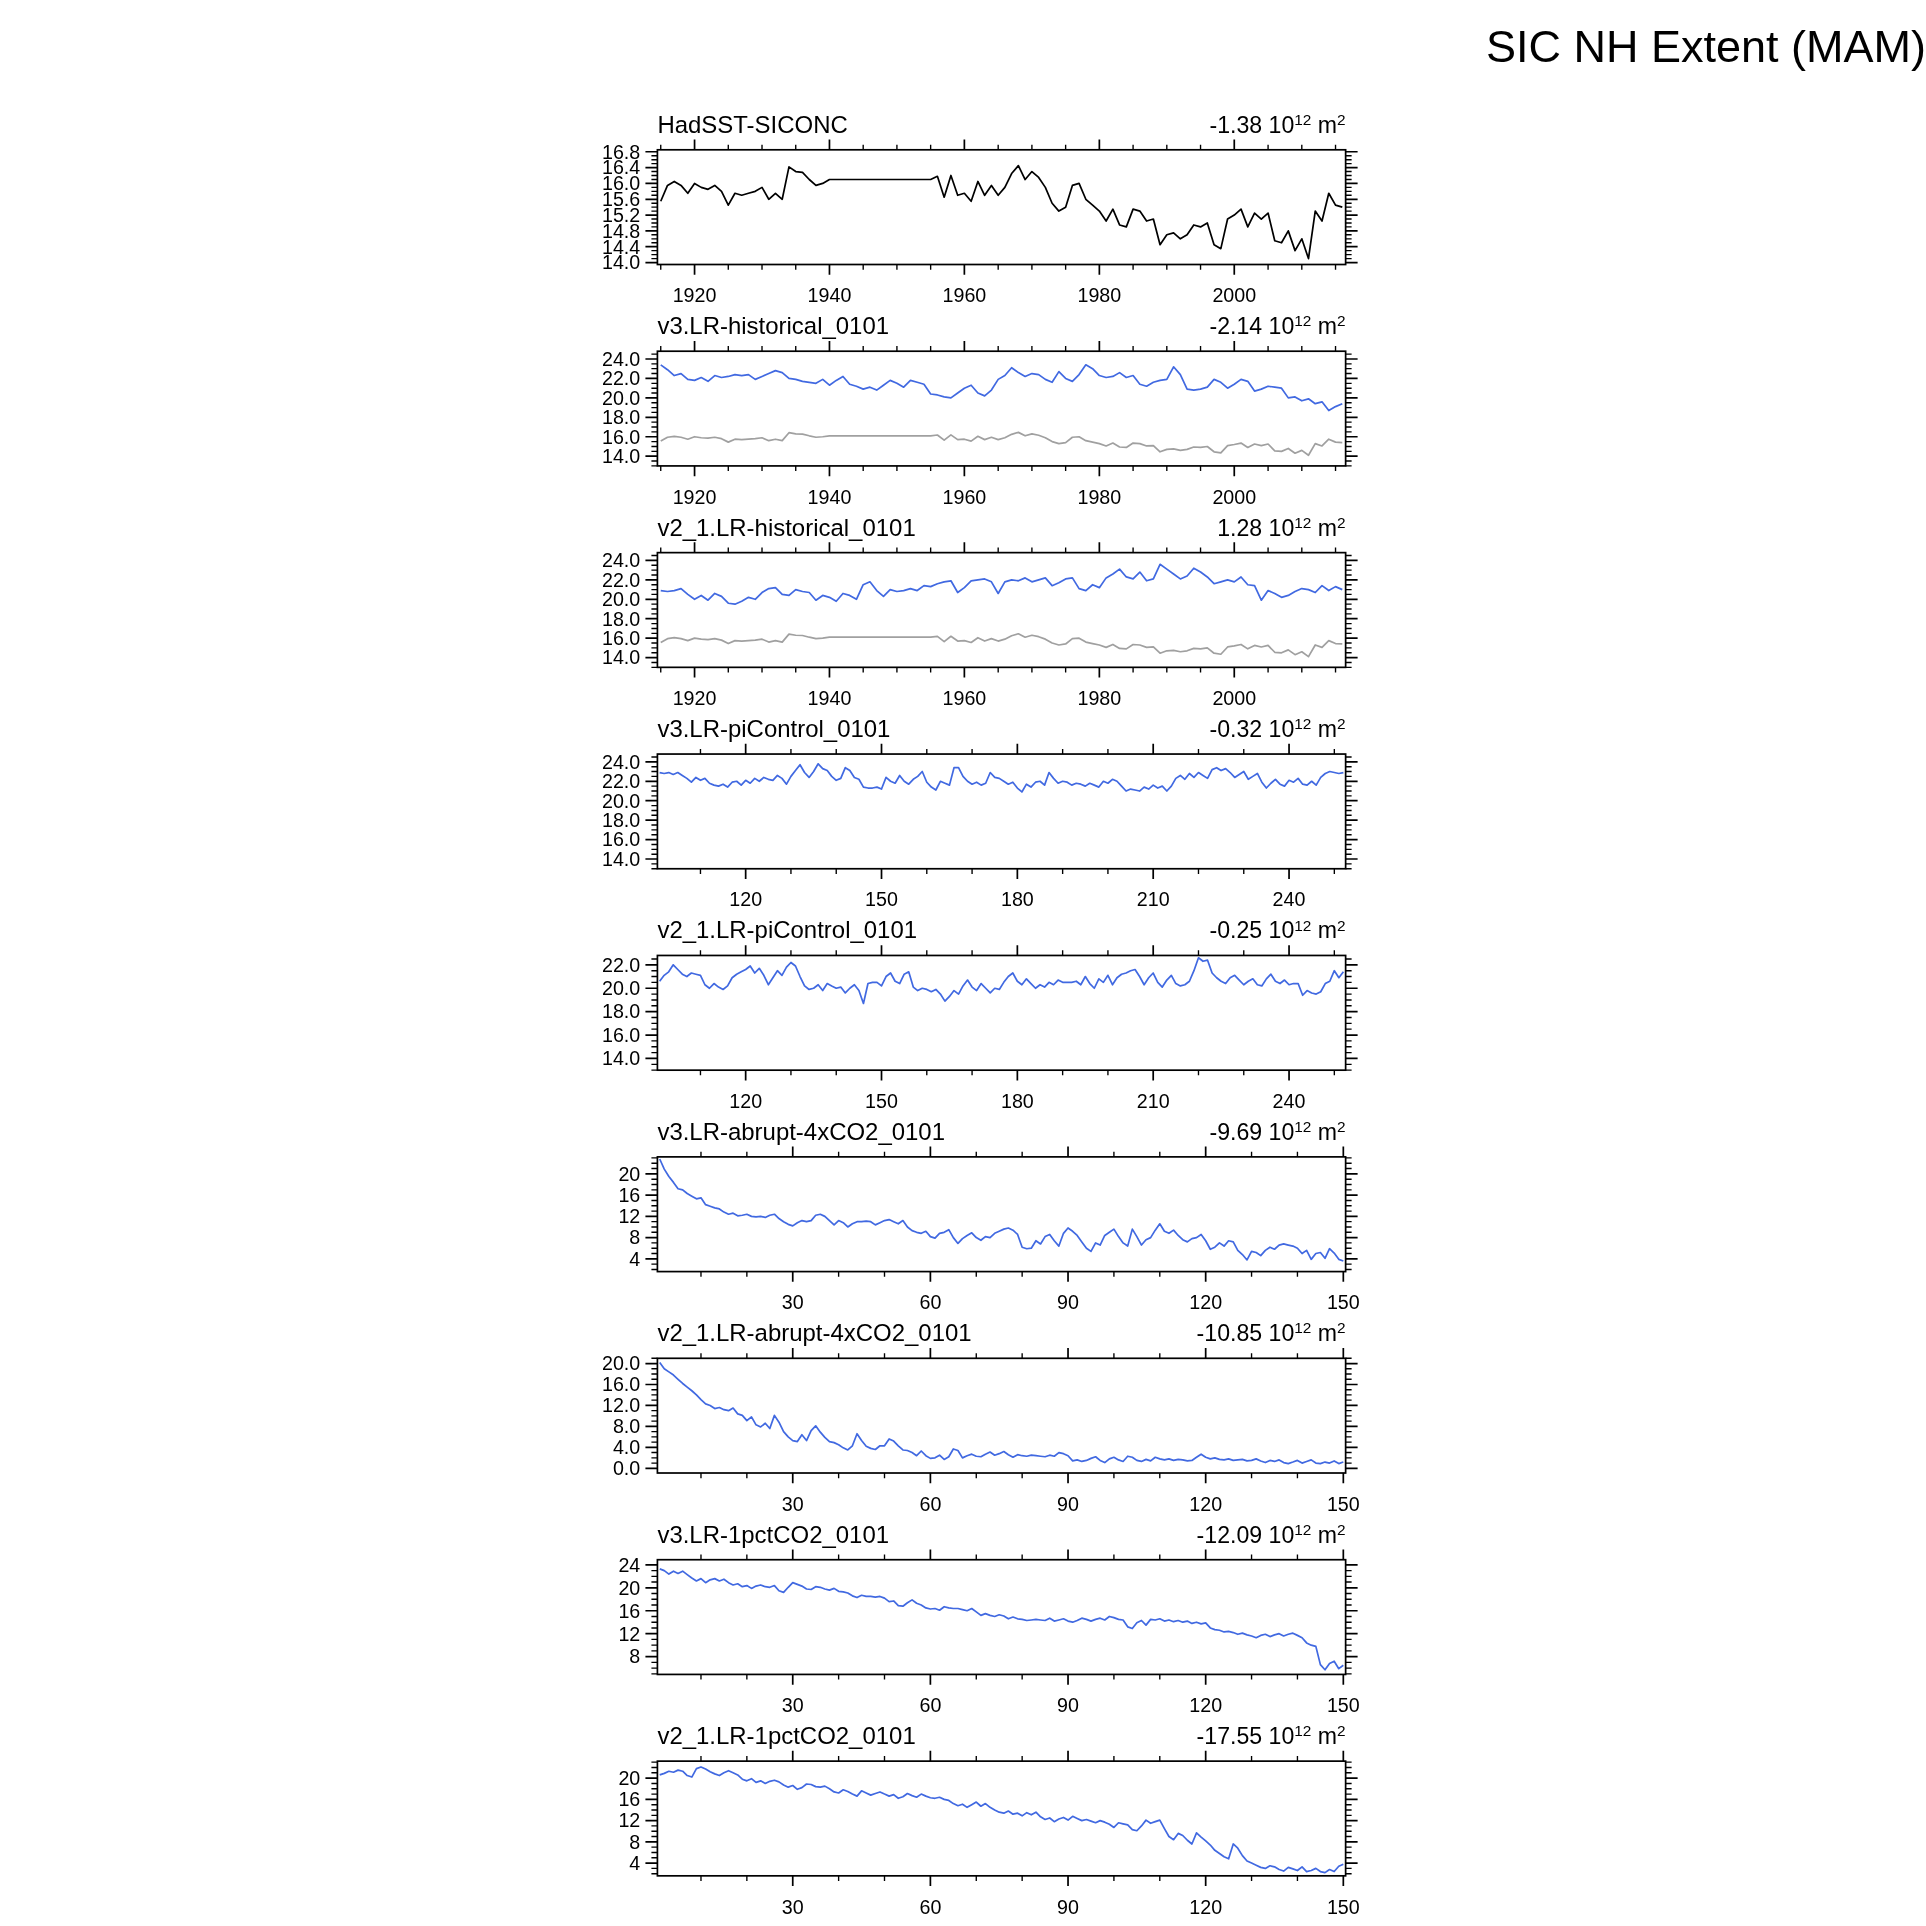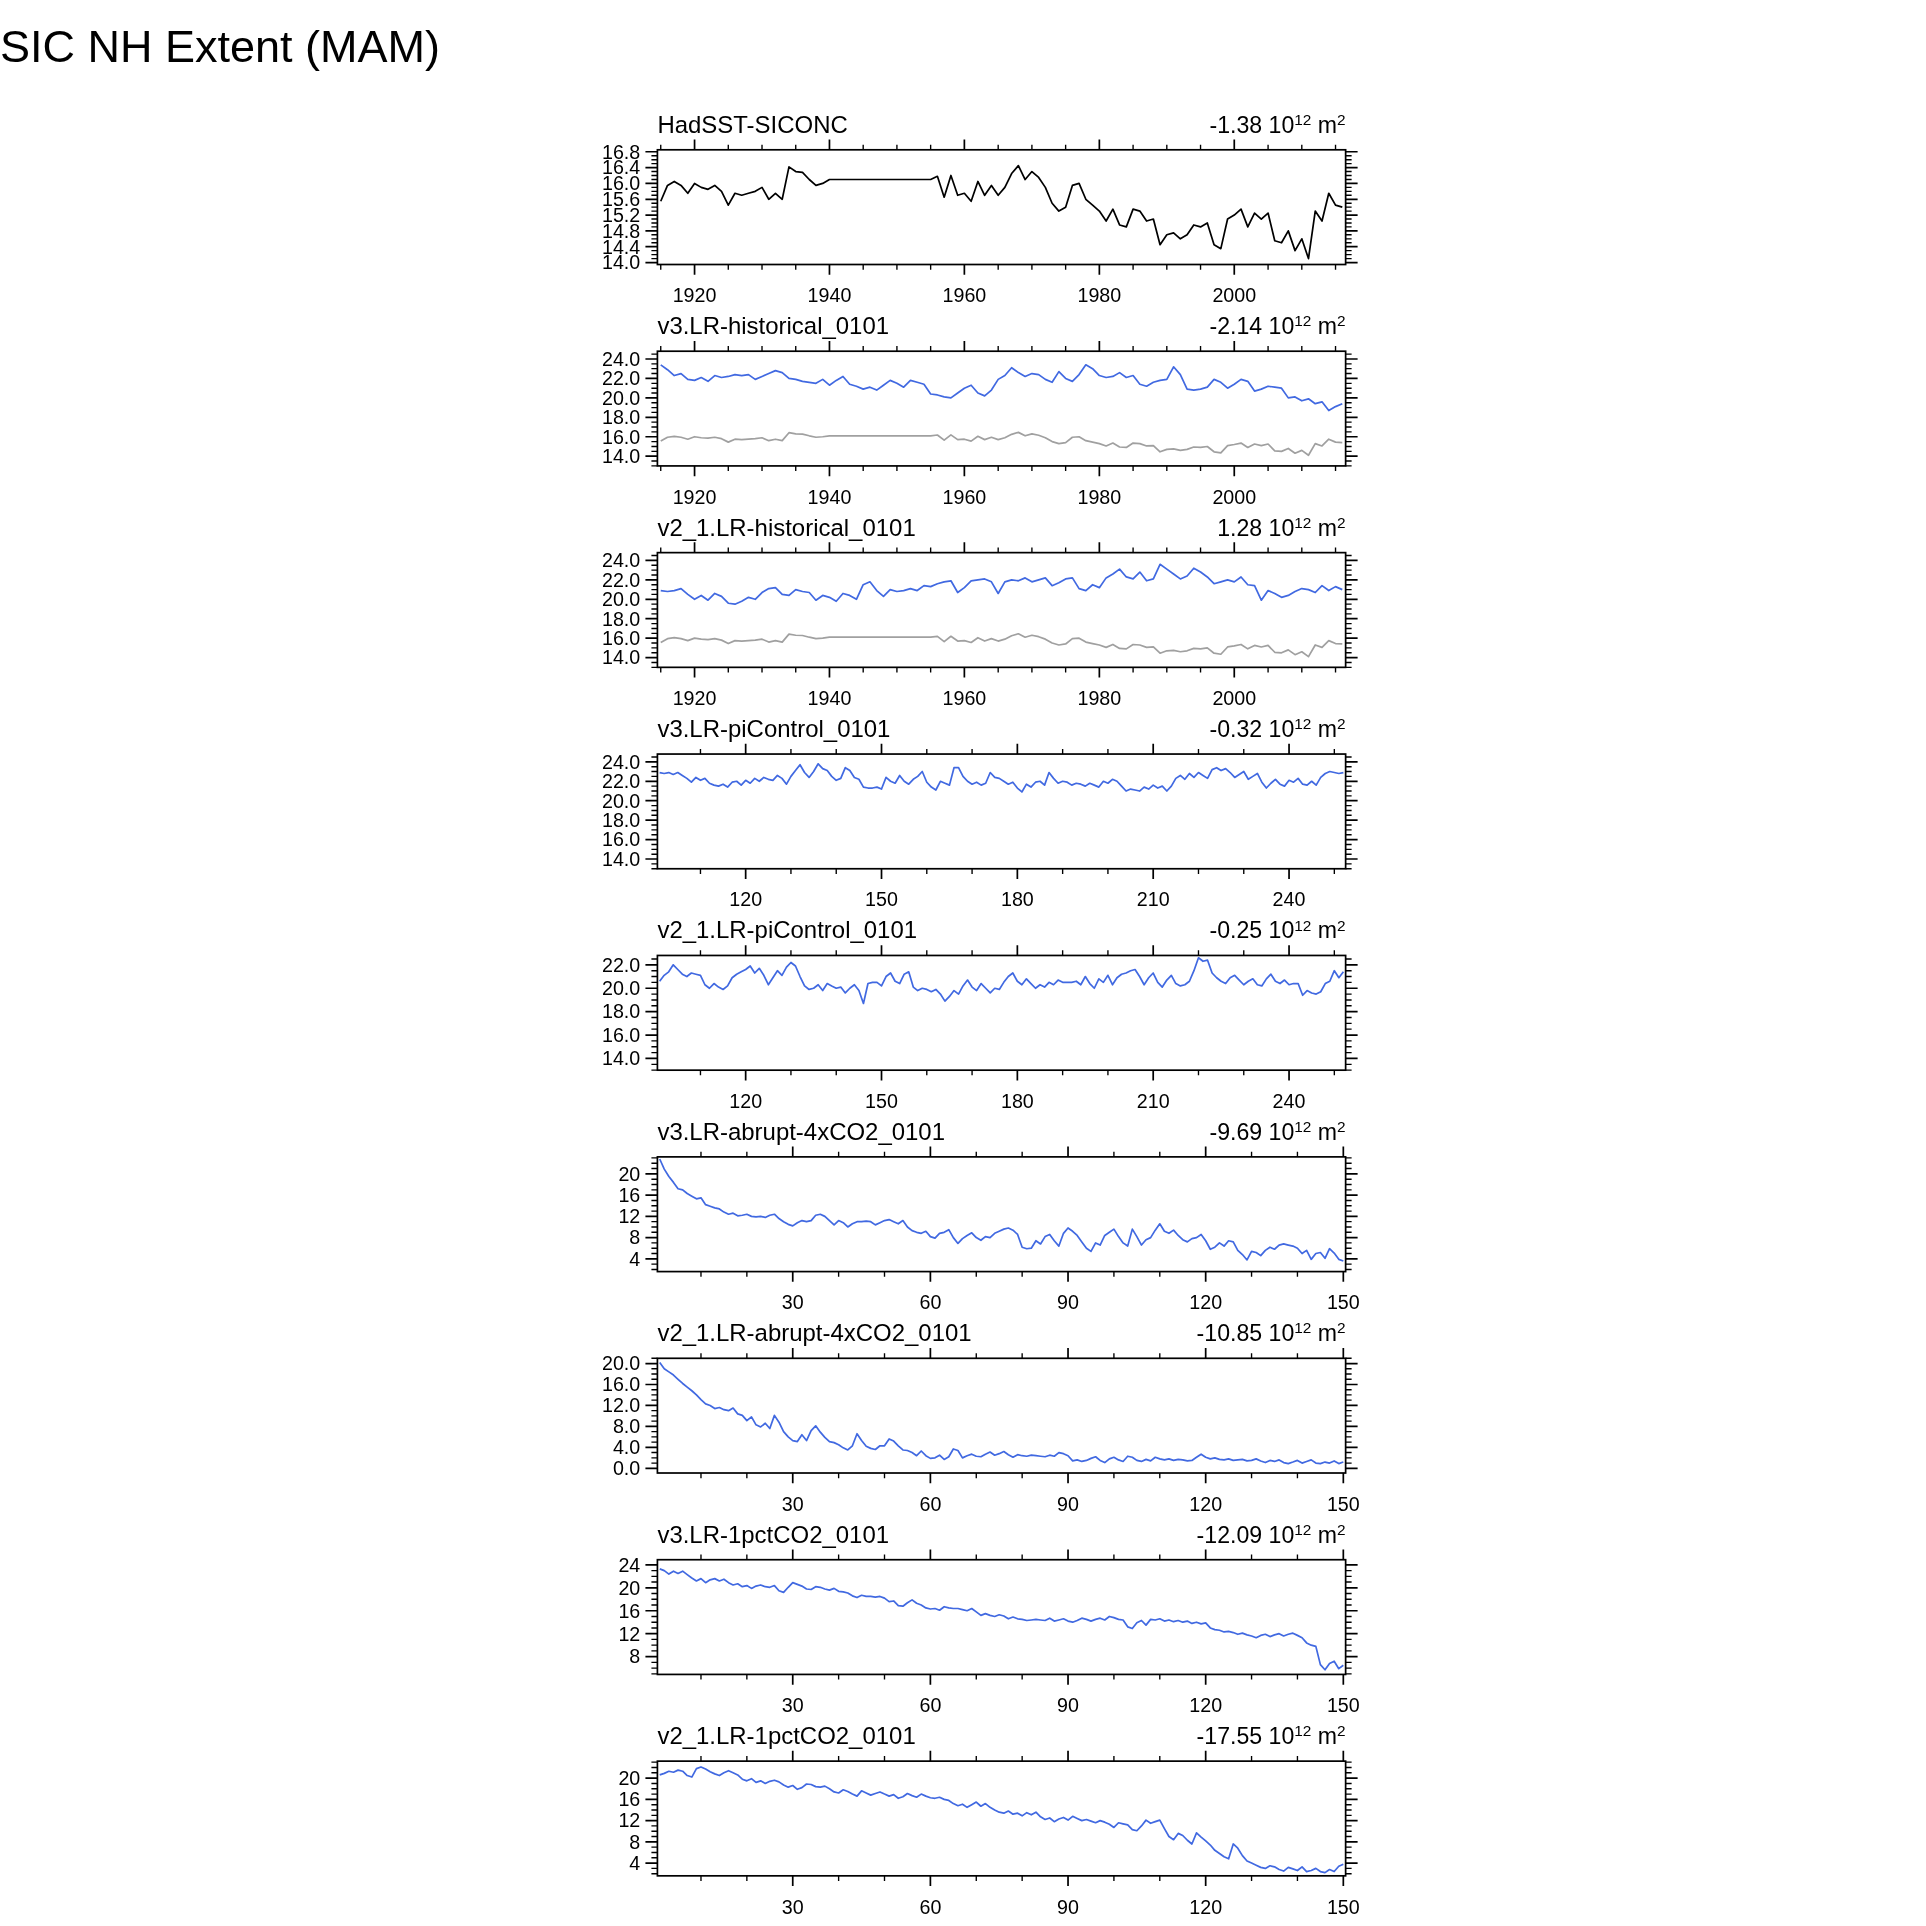--- a/index.html
+++ b/index.html
@@ -1,17 +1,17 @@
 <!DOCTYPE html>
 <html style="font-size:13.7px"><head>
 <meta charset="utf-8">
 <style>
   html,body{margin:0;padding:0;background:#ffffff;}
   #stage{position:relative;width:1926px;height:1926px;background:#ffffff;font-family:"Liberation Sans",sans-serif;}
-  #main-title{position:absolute;left:0;right:0;top:20.5px;text-align:left;font-size:45px;color:#000;}
+  #main-title{position:absolute;left:0;right:0;top:20.5px;text-align:right;font-size:45px;color:#000;}
   #chart{position:absolute;left:0;top:0;}
   text{font-family:"Liberation Sans",sans-serif;fill:#000;}
 </style>
 </head>
 <body>
 
 <div id="stage">
   <div id="main-title">SIC NH Extent (MAM)</div>
   <svg id="chart" width="1926" height="1926" viewBox="0 0 2250 2250" xmlns="http://www.w3.org/2000/svg">
       <g>

